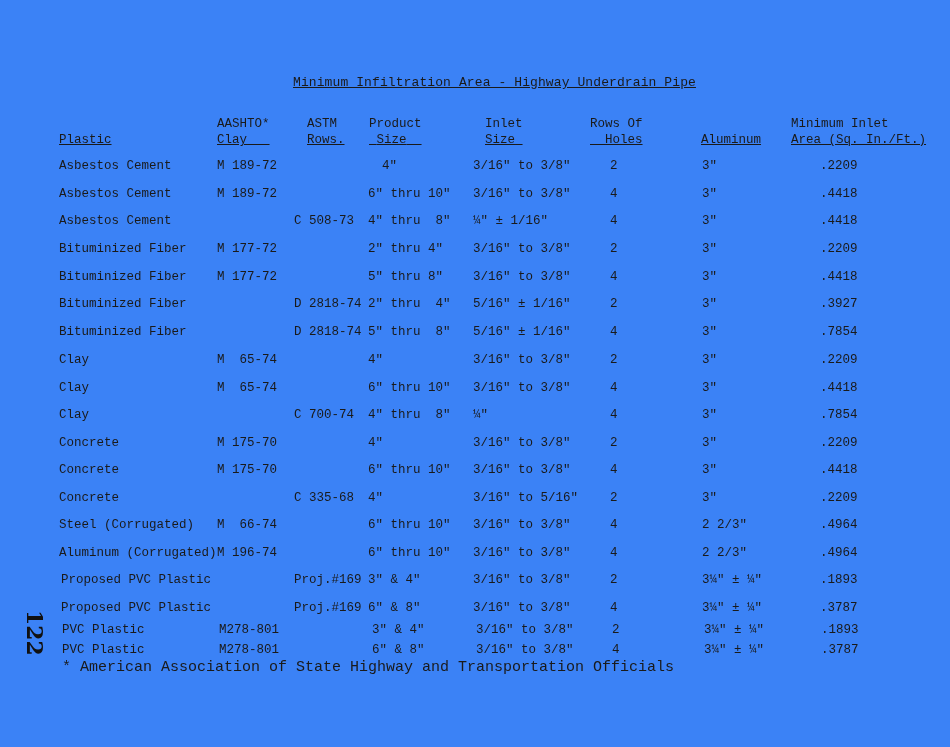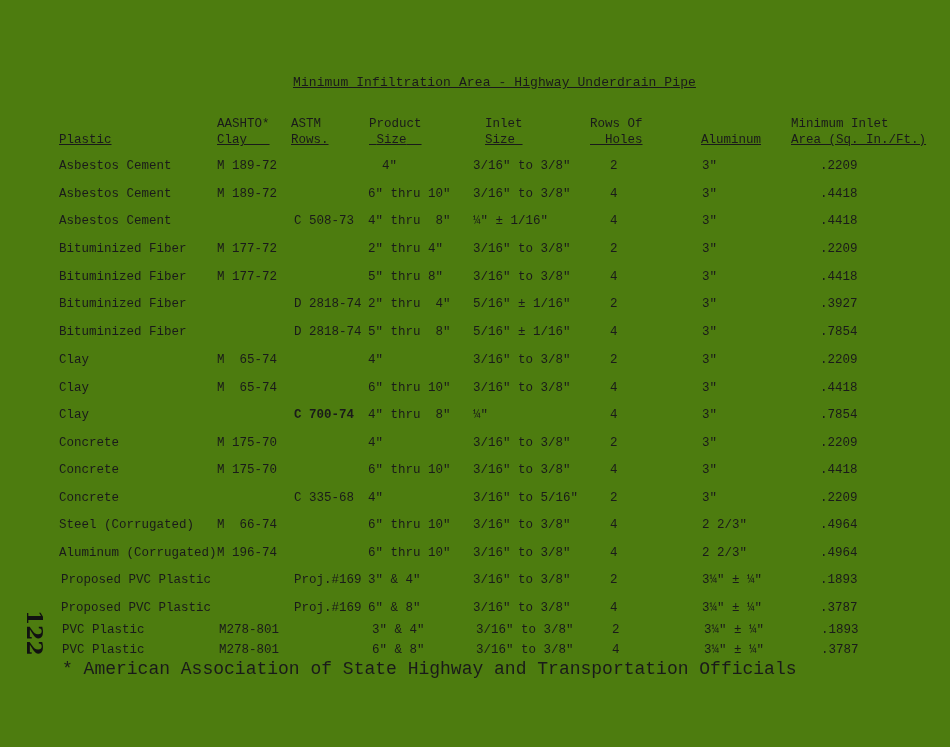--- a/index.html
+++ b/index.html
@@ -13,21 +13,21 @@
       position: relative;
       overflow: hidden;
       font-family: "Liberation Mono", "DejaVu Sans Mono", monospace;
       color: #1a1a1a;
       font-size: 12.5px;
     }
     .page {
       position: absolute;
       left: 0; top: 0;
       width: 950px; height: 747px;
-      background: #4d7c0f;
+      background: #3b82f6;
     }
     .title {
       position: absolute;
       left: 293px;
       top: 75px;
       font-size: 13px;
       text-decoration: underline;
       letter-spacing: 0.1px;
       white-space: nowrap;
     }
@@ -42,21 +42,21 @@
       position: absolute;
       white-space: pre;
       font-size: 12.5px;
       line-height: 16px;
     }
     .footnote {
       position: absolute;
       left: 62px;
       top: 659px;
       white-space: pre;
-      font-size: 18px;
+      font-size: 15px;
     }
     .handmark {
       position: absolute;
       left: 20px;
       top: 602px;
       width: 30px;
       height: 46px;
       font-family: "DejaVu Serif", serif;
       font-weight: bold;
       font-size: 22px;
@@ -72,21 +72,21 @@
 
 <div class="page">
 
   <div class="title">Minimum Infiltration Area - Highway Underdrain Pipe</div>
 
   <div>
     <div class="hdr" style="left:59px;top:132px;"><span class="u">Plastic</span></div>
 
     <div class="hdr" style="left:217px;top:116px;"><span>AASHTO*</span><br><span class="u">Clay</span><span class="u">   </span></div>
 
-    <div class="hdr" style="left:291px;top:116px;"><span>ASTM</span><br><span class="u">Rows.</span></div>
+    <div class="hdr" style="left:307px;top:116px;"><span>ASTM</span><br><span class="u">Rows.</span></div>
 
     <div class="hdr" style="left:369px;top:116px;"><span>Product</span><br><span class="u"> </span><span class="u">Size</span><span class="u">  </span></div>
 
     <div class="hdr" style="left:485px;top:116px;"><span>Inlet</span><br><span class="u">Size</span><span class="u"> </span></div>
 
     <div class="hdr" style="left:590px;top:116px;"><span>Rows Of</span><br><span class="u">  </span><span class="u">Holes</span></div>
 
     <div class="hdr" style="left:701px;top:132px;"><span class="u">Aluminum</span></div>
 
     <div class="hdr" style="left:791px;top:116px;"><span>Minimum Inlet</span><br><span class="u">Area (Sq. In./Ft.)</span></div>
@@ -179,21 +179,21 @@
         <div class="cell" style="left: 294px; top: 380px;"></div>
         <div class="cell" style="left: 368px; top: 380px;">6" thru 10"</div>
         <div class="cell" style="left: 473px; top: 380px;">3/16" to 3/8"</div>
         <div class="cell" style="left: 610px; top: 380px;">4</div>
         <div class="cell" style="left: 702px; top: 380px;">3"</div>
         <div class="cell" style="left: 820px; top: 380px;">.4418</div>
       </div>
       <div>
         <div class="cell" style="left: 59px; top: 407px;">Clay</div>
         <div class="cell" style="left: 217px; top: 407px;"></div>
-        <div class="cell" style="left: 294px; top: 407px; font-weight: bold;">C 700-74</div>
+        <div class="cell" style="left: 294px; top: 407px;">C 700-74</div>
         <div class="cell" style="left: 368px; top: 407px;">4" thru  8"</div>
         <div class="cell" style="left: 473px; top: 407px;">¼"</div>
         <div class="cell" style="left: 610px; top: 407px;">4</div>
         <div class="cell" style="left: 702px; top: 407px;">3"</div>
         <div class="cell" style="left: 820px; top: 407px;">.7854</div>
       </div>
       <div>
         <div class="cell" style="left: 59px; top: 435px;">Concrete</div>
         <div class="cell" style="left: 217px; top: 435px;">M 175-70</div>
         <div class="cell" style="left: 294px; top: 435px;"></div>

